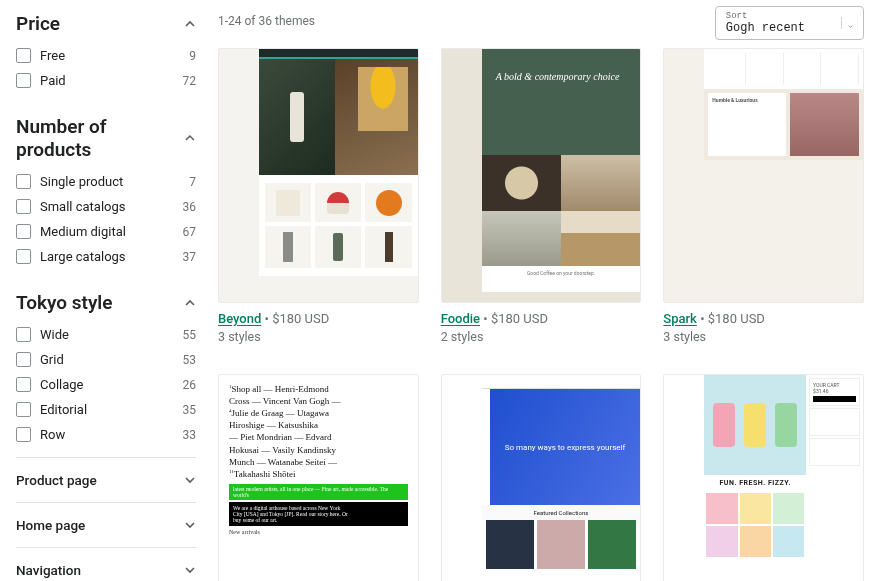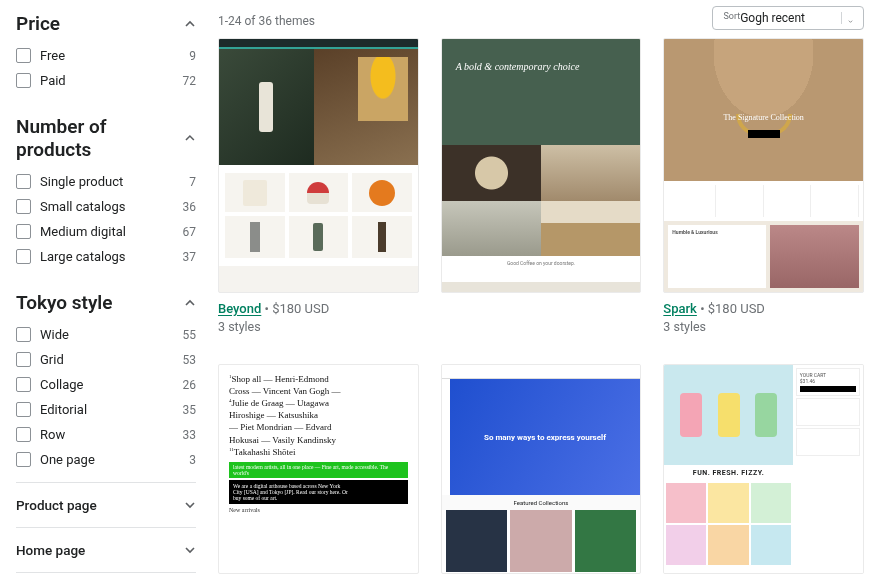--- a/index.html
+++ b/index.html
@@ -70,38 +70,39 @@
   .sort-box {
     border: 1px solid #babfc3;
     border-radius: 4px;
     padding: 4px 10px;
     display: flex;
     align-items: center;
     gap: 36px;
     background: #fff;
     min-width: 104px;
   }
-  .sort-inner { display: flex; flex-direction: row; }
+  .sort-inner { display: flex; flex-direction: column; font-family: Liberation Mono, monospace; }
   .sort-label { font-size: 9px; color: #6d7175; }
   .sort-value { font-size: 12px; color: #202223; }
   .sort-chevron { width: 12px; height: 12px; border-left: 1px solid #d2d5d8; padding-left: 6px;}
   .grid {
     display: grid;
     grid-template-columns: repeat(3, 1fr);
     gap: 22px 22px;
   }
   .card { }
   .thumb {
     width: 100%;
     aspect-ratio: 200/254;
     background: #f3f3f3;
     border-radius: 2px;
     overflow: hidden;
     position: relative;
     border: 1px solid #eaeaea;
+    padding-left: 40px;
   }
   .card-meta { padding: 8px 0; font-size: 13px; }
   .card-title {
     color: #008060;
     font-weight: 500;
     text-decoration: underline;
     text-underline-offset: 2px;
   }
   .card-price { color: #6d7175; }
   .card-styles { color: #6d7175; font-size: 12.5px; margin-top: 3px; }
@@ -167,21 +168,21 @@
   .tb-row2a .line{font-size:9px;line-height:1.35;}
   .tb-row2a .sup{font-size:5px;vertical-align:super;}
   .tb-row2a .greenbar{background:#1ec31e;color:#fff;font-size:5.5px;padding:2px 4px;margin-top:4px;}
   .tb-row2a .blackbar{background:#000;color:#fff;font-size:5.5px;padding:3px 4px;margin-top:2px;}
   .tb-row2a .newarr{font-size:6px;color:#333;margin-top:3px;}
 
   .tb-row2b{background:#fff;}
   .tb-row2b .topbar{height:14px;background:#fff;border-bottom:1px solid #ddd;}
   .tb-row2b .hero{
     height:56%;background:linear-gradient(120deg,#1f4fcf,#4b6fe5);
-    display:flex;align-items:center;justify-content:center;color:#fff;font-weight:700;font-size:8px;text-align:left;margin-left:8px;
+    display:flex;align-items:center;justify-content:center;color:#fff;font-weight:400;font-size:8px;text-align:left;margin-left:8px;
   }
   .tb-row2b .featuredbar{font-size:6px;text-align:center;padding:4px;background:#fafafa;}
   .tb-row2b .thumbs{display:flex;gap:3px;padding:0 4px;}
   .tb-row2b .th{flex:1;aspect-ratio:1;background:#ddd;}
   .tb-row2b .th:nth-child(1){background:#273345;}
   .tb-row2b .th:nth-child(2){background:#caa;}
   .tb-row2b .th:nth-child(3){background:#374;}
 
   .tb-row2c{background:#fff;display:flex;}
   .tb-row2c .left{flex:2;background:#fff;}
@@ -317,27 +318,20 @@
             </div>
           <span class="filter-count">35</span>
         </div>
         <div class="filter-item">
           <div class="filter-item-left">
               <span class="filter-checkbox"></span>
               <span class="filter-label">Row</span>
             </div>
           <span class="filter-count">33</span>
         </div>
-        <div class="filter-item">
-          <div class="filter-item-left">
-              <span class="filter-checkbox"></span>
-              <span class="filter-label">One page</span>
-            </div>
-          <span class="filter-count">3</span>
-        </div>
       </div>
     </div>
 
     <div class="collapsed-group">
       <span class="collapsed-label">Product page</span>
       <span class="chevron">
           <svg viewBox="0 0 12 12">
             <path d="M2 4 L6 8 L10 4" fill="none" stroke="#5c5f62" stroke-width="1.6"></path>
           </svg>
         </span>
@@ -414,29 +408,29 @@
               <div class="t1">A bold &amp; contemporary choice</div>
             </div>
           <div class="grid4">
               <div class="q q1"></div>
               <div class="q q2"></div>
               <div class="q q3"></div>
               <div class="q q4"></div>
             </div>
           <div class="bar">Good Coffee on your doorstep.</div>
         </div>
+        <div class="card-meta">
+          <a class="card-title">Foodie</a>
+          <span class="card-price"> • <span>$180 USD</span></span>
+          <div class="card-styles">2 styles</div>
+        </div>
       </div>
 
       <div class="card">
         <div class="thumb tb-spark">
-          <div class="hero">
-            <div class="necklace"></div>
-            <div class="hero-title">The Signature Collection</div>
-            <div class="btn"></div>
-          </div>
           <div class="features">
               <div class="feat"></div>
               <div class="feat"></div>
               <div class="feat"></div>
               <div class="feat"></div>
             </div>
           <div class="lower">
             <div class="lblock"><b>Humble &amp; Luxurious</b></div>
             <div class="rblock"></div>
           </div>
@@ -449,20 +443,21 @@
       </div>
 
       <div class="card">
         <div class="thumb tb-row2a partial">
           <div class="line"><span class="sup">1</span><span>Shop all — Henri-Edmond</span></div>
           <div class="line"><span>Cross — Vincent Van Gogh —</span></div>
           <div class="line"><span class="sup">4</span><span>Julie de Graag — Utagawa</span></div>
           <div class="line"><span>Hiroshige — Katsushika</span></div>
           <div class="line"><span>— Piet Mondrian — Edvard</span></div>
           <div class="line"><span>Hokusai — Vasily Kandinsky</span></div>
+          <div class="line"><span>Munch — Watanabe Seitei —</span></div>
           <div class="line"><span class="sup">11</span><span>Takahashi Shōtei</span></div>
           <div class="greenbar">latest modern artists, all in one place — Fine art, made accessible. The world's</div>
           <div class="blackbar">
             <span>We are a digital arthouse based across New York</span><br>
             <span>City [USA] and Tokyo [JP]. Read our story here. Or</span><br>
             <span>buy some of our art.</span>
           </div>
           <div class="newarr">New arrivals</div>
         </div>
       </div>

